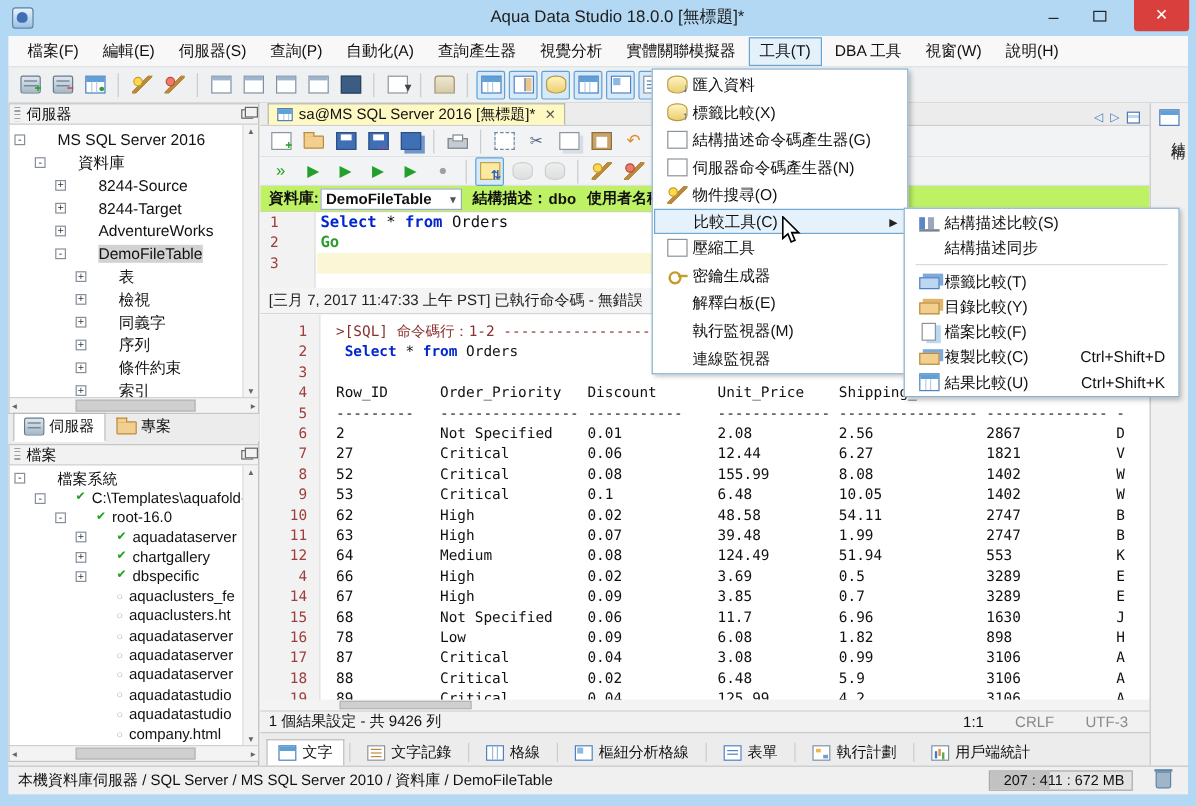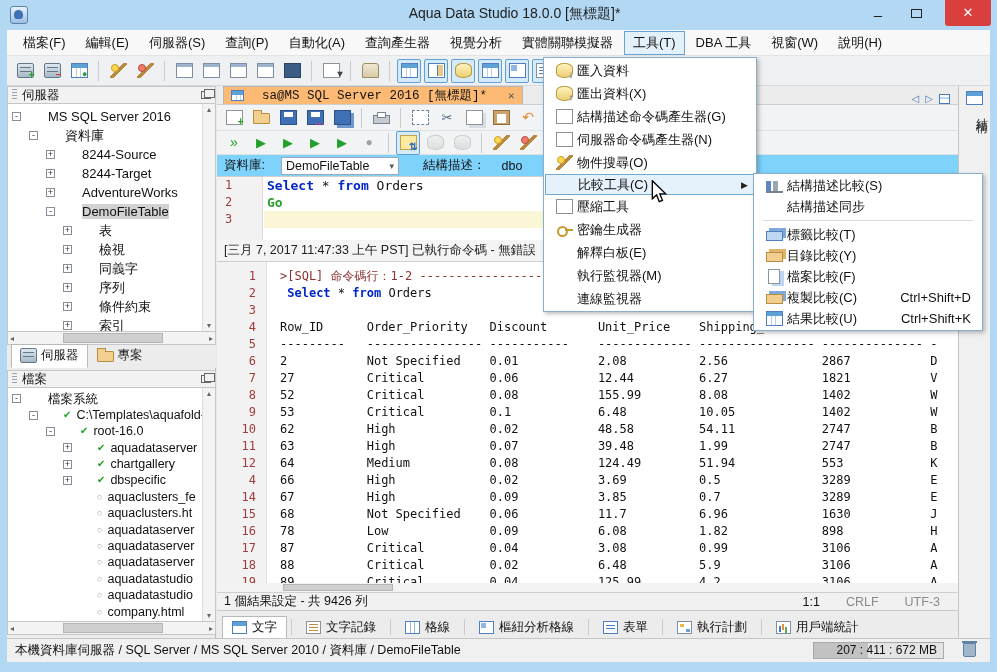--- a/index.html
+++ b/index.html
@@ -105,27 +105,27 @@
   .vscroll .dn{position:absolute;bottom:1px;left:0;right:0;}
   .hscroll{height:13px;background:#f3f3f3;border:1px solid #c6c6c6;border-top:none;position:relative;font-size:8px;color:#666;}
   .hscroll .lt{position:absolute;left:2px;top:2px;} .hscroll .rt{position:absolute;right:2px;top:2px;}
   .hthumb{position:absolute;top:1px;height:10px;background:#cfcfcf;border:1px solid #b5b5b5;}
   .side-tabs{height:23px;display:flex;align-items:flex-end;padding-left:4px;background:#ececec;}
   .stab{display:flex;align-items:center;gap:4px;padding:2px 8px 3px;border:1px solid transparent;font-size:12.5px;}
   .stab.active{background:#fff;border-color:#b9b9b9;border-bottom-color:#fff;}
   
   .editor-area{position:absolute;left:210px;top:0;width:741px;height:552px;background:#fff;}
   .tabbar{position:absolute;left:0;top:0;right:0;height:19px;background:#ececec;border-bottom:1px solid #cfcfcf;display:flex;align-items:flex-end;padding-left:6px;}
-  .etab{display:flex;align-items:center;gap:18px;background:#fdba74;border:1px solid #b5b5b5;border-bottom:none;padding:1px 7px 2px;font-size:12.5px;height:18px;font-family:Liberation Mono, monospace;}
+  .etab{display:flex;align-items:center;gap:5px;background:#fef9c3;border:1px solid #b5b5b5;border-bottom:none;padding:1px 7px 2px;font-size:12.5px;height:18px;}
   .etab .x{color:#555;font-size:11px;margin-left:3px;}
   .tabctl{margin-left:auto;display:flex;align-items:center;gap:6px;padding-right:8px;color:#4a7ab8;font-size:10px;}
   .tabctl .lsq{width:11px;height:10px;border:1px solid #4a7ab8;background:linear-gradient(#fff 0 2px,#bcd7f2 2px 4px,#fff 4px);}
   .qbar{position:absolute;left:0;right:0;display:flex;align-items:center;gap:3px;background:#f2f3f4;border-bottom:1px solid #e0e0e0;padding-left:5px;}
   .qbar1{top:19px;height:26px;} .qbar2{top:45px;height:24px;}
-  .dbrow{position:absolute;left:0;right:0;top:69px;height:22px;background:#7dd3fc;border-bottom:1px solid #cfcfcf;display:flex;align-items:center;gap:16px;padding-left:7px;font-size:12.5px;}
+  .dbrow{position:absolute;left:0;right:0;top:69px;height:22px;background:#bef264;border-bottom:1px solid #cfcfcf;display:flex;align-items:center;gap:1px;padding-left:7px;font-size:12.5px;font-weight:bold;}
   .combo{width:118px;height:18px;background:#fff;border:1px solid #9aabbd;display:flex;align-items:center;padding:0 4px;font-size:12.5px;}
   .combo .car{margin-left:auto;color:#555;font-size:9px;}
   .edwrap{position:absolute;left:0;right:0;top:91px;height:63px;background:#fff;overflow:hidden;}
   .gutter{position:absolute;left:0;top:0;bottom:0;width:46px;background:#f2f2f2;border-right:1px solid #dcdcdc;color:#a03c3c;font-family:"DejaVu Sans Mono",monospace;font-size:12px;}
   .edlines{position:absolute;left:47px;right:0;top:0;font-family:"DejaVu Sans Mono",monospace;font-size:13px;white-space:pre;}
   .edrow{height:17px;line-height:17px;padding-left:3px;}
   .edrow.cur{background:#fbf6d5;}
   .gut-ed{padding:0 0 0 8px;} .gut-ed div{height:17px;line-height:17px;}
   .kw{color:#0026cc;font-weight:bold;} .go{color:#2a9d2a;font-weight:bold;} .resb{color:#8b3030;}
   .msgbar{position:absolute;left:0;right:0;top:154px;height:22px;background:#f4f4f4;border-bottom:1px solid #cfcfcf;display:flex;align-items:center;padding-left:7px;font-size:12.5px;color:#222;}
@@ -157,21 +157,21 @@
   .bt-plan{background:#fff;border:1px solid #7d8fa5;}
   .bt-plan:after{content:'';position:absolute;left:2px;top:2px;width:4px;height:3px;background:#f0b64e;box-shadow:6px 5px 0 #6f9ed2;}
   .bt-stats{background:#fff;border:1px solid #7d8fa5;}
   .bt-stats:after{content:'';position:absolute;left:2px;bottom:1px;width:2px;height:6px;background:#4a7ab8;box-shadow:3px -2px 0 #e2903c,6px 1px 0 #61a84f;}
   
   .rightstrip{position:absolute;right:0;top:0;width:32px;height:552px;background:#f0f0f0;border-left:1px solid #c6c6c6;}
   .rs-icon{margin:5px auto 4px;width:17px;height:14px;background:linear-gradient(#5ea1d7 0 4px,#fff 4px);border:1px solid #4e7fc1;}
   .rs-tab{writing-mode:vertical-rl;text-orientation:upright;font-size:12px;letter-spacing:3px;margin:2px auto;display:block;text-align:center;width:100%;color:#222;}
   
   .statusbar{position:absolute;left:7px;bottom:10px;width:983px;height:24px;background:#f0f0f0;border-top:1px solid #c6c6c6;display:flex;align-items:center;padding:0 8px;font-size:12.5px;}
-  .mem{position:absolute;right:46px;top:3px;width:131px;height:17px;border:1px solid #aaa;background:#e4e4e4;line-height:15px;text-align:right;padding-right:6px;font-size:12px;overflow:hidden;}
+  .mem{position:absolute;right:46px;top:3px;width:120px;height:17px;border:1px solid #aaa;background:#e4e4e4;line-height:15px;text-align:right;padding-right:6px;font-size:12px;overflow:hidden;}
   .mem .fill{position:absolute;left:0;top:0;bottom:0;width:42%;background:#c2c2c2;}
   .mem span{position:relative;}
   .trash{position:absolute;right:14px;top:4px;width:13px;height:14px;background:#9fb6c9;border:1px solid #5c82a8;border-radius:0 0 2px 2px;}
   .trash:before{content:'';position:absolute;left:-2px;top:-3px;right:-2px;height:2px;background:#5c82a8;}
   
   .menu{position:absolute;background:#fff;border:1px solid #89aecb;box-shadow:2px 2px 4px rgba(0,0,0,.25);z-index:50;padding:1px;}
   .tools-menu{left:543px;top:57px;width:214px;}
   .cmp-menu{left:753px;top:173px;width:230px;}
   .mrow{display:flex;align-items:center;height:23px;padding:0 4px 0 6px;white-space:nowrap;font-size:13px;}
   .cmp-menu .mrow{height:21px;}
@@ -612,21 +612,21 @@
         </span>
       <span>匯入資料</span>
 
     </div>
       <div class="mrow">
       <span class="micon">
           <span class="ic i-cyly">
             <i class="ov blue" style="font-style:normal">↑</i>
           </span>
         </span>
-      <span>匯出資料(X)</span>
+      <span>標籤比較(X)</span>
 
     </div>
       <div class="mrow">
       <span class="micon">
           <span class="ic i-pagew"></span>
         </span>
       <span>結構描述命令碼產生器(G)</span>
 
     </div>
       <div class="mrow">

